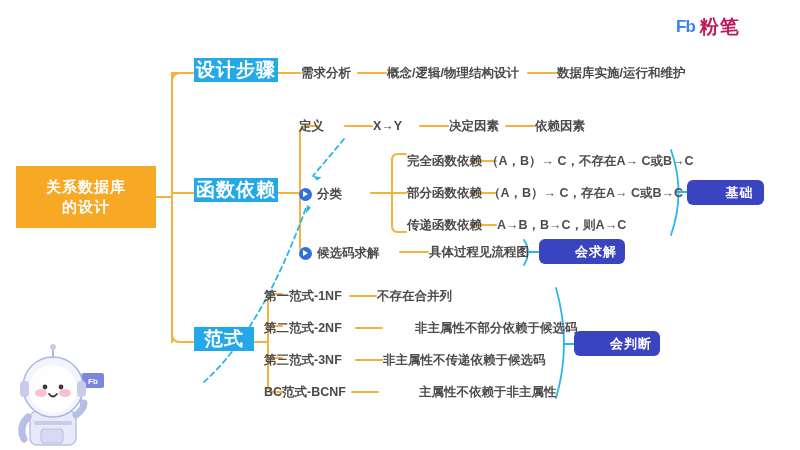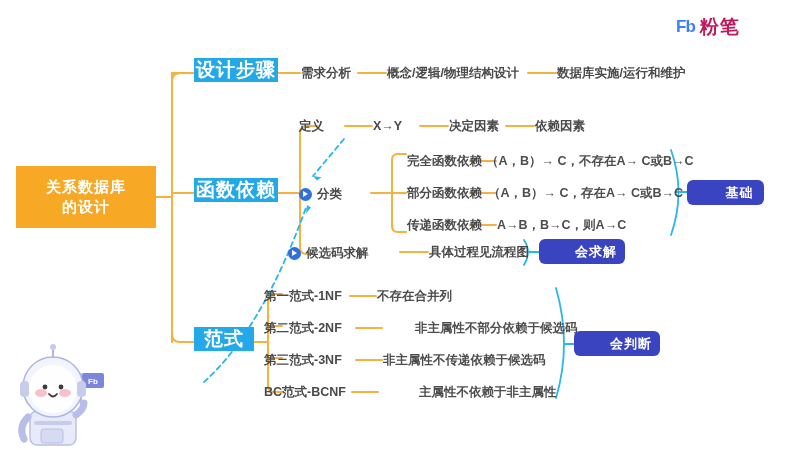--- a/index.html
+++ b/index.html
@@ -182,21 +182,21 @@
   <div class="leaf" style="left:407px;top:155px;">完全函数依赖</div>
   <div class="leaf" style="left:407px;top:187px;">部分函数依赖</div>
   <div class="leaf" style="left:407px;top:219px;">传递函数依赖</div>
 
   <div class="leaf lite" style="left:486px;top:155px;">（A，B）→ C，不存在A→ C或B→C</div>
   <div class="leaf lite" style="left:488px;top:187px;">（A，B）→ C，存在A→ C或B→C</div>
   <div class="leaf lite" style="left:497px;top:219px;text-align:right;">A→B，B→C，则A→C</div>
 
   <div class="badge" id="badge-basic">基础</div>
 
-  <div class="icon-leaf" style="left:288px;top:245px;">
+  <div class="icon-leaf" style="left:299px;top:245px;">
     <span class="pinicon"></span>
     <span class="txt">候选码求解</span>
   </div>
   <div class="leaf" style="left:429px;top:246px;">具体过程见流程图</div>
   <div class="badge" id="badge-solve">会求解</div>
 
   <div class="leaf" style="left:264px;top:290px;">第一范式-1NF</div>
   <div class="leaf" style="left:264px;top:322px;">第二范式-2NF</div>
   <div class="leaf" style="left:264px;top:354px;">第三范式-3NF</div>
   <div class="leaf" style="left:264px;top:386px;">BC范式-BCNF</div>

